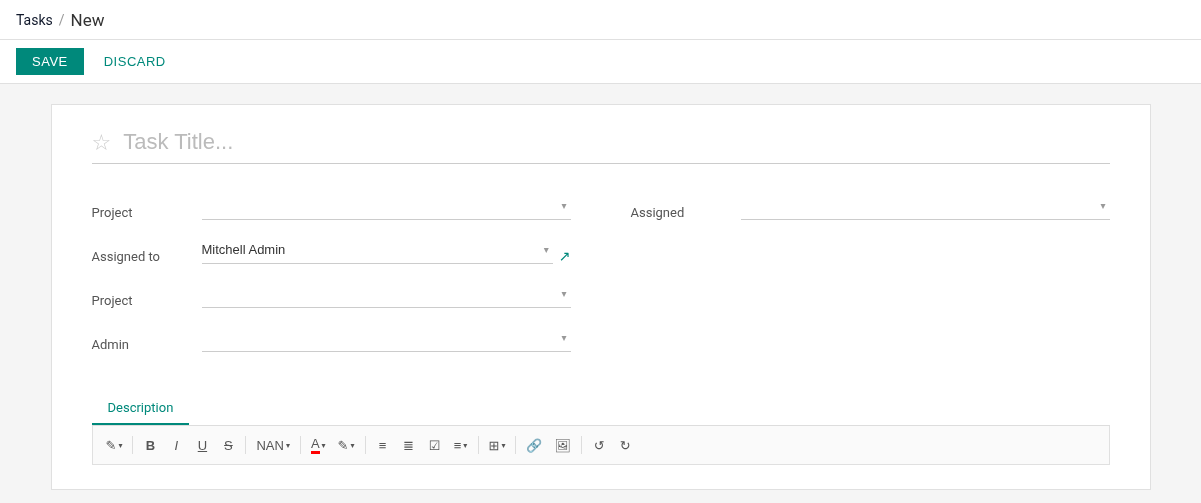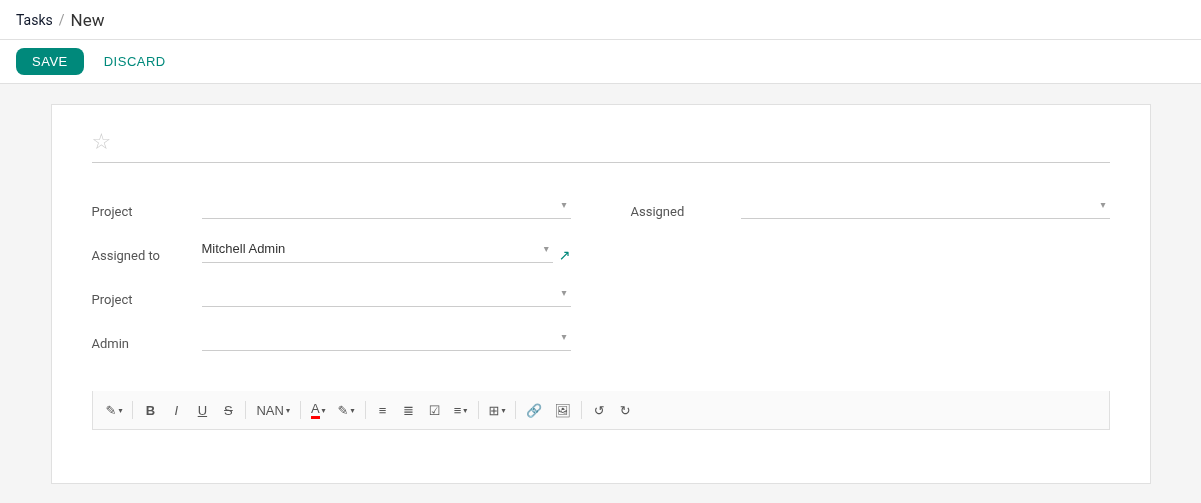--- a/index.html
+++ b/index.html
@@ -41,21 +41,21 @@
       display: flex;
       align-items: center;
       gap: 8px;
       border-bottom: 1px solid #e0e0e0;
     }
     .btn-save {
       background: #00897b;
       color: #fff;
       border: none;
       padding: 6px 16px;
-      border-radius: 8px;
+      border-radius: 0;
       font-size: 13px;
       font-weight: 500;
       cursor: pointer;
       text-transform: uppercase;
       letter-spacing: 0.5px;
     }
     .btn-discard {
       background: transparent;
       color: #00897b;
       border: none;
@@ -238,20 +238,21 @@
 <div class="action-bar">
   <button class="btn-save">SAVE</button>
   <button class="btn-discard">DISCARD</button>
 </div>
 
 <div class="main-content">
   <div class="form-card">
 
     <div class="title-row">
       <span class="star-icon">☆</span>
+      <input class="task-title-input" type="text" placeholder="Task Title..." style="">
     </div>
 
     <div class="form-fields">
 
       <div class="form-left">
 
         <div class="field-row">
           <span class="field-label">Project</span>
           <div class="field-input-wrap">
             <input class="field-input" type="text" style="">
@@ -291,20 +292,23 @@
           <span class="field-label">Assigned</span>
           <div class="field-input-wrap">
             <input class="field-input" type="text" style="">
             <span class="field-dropdown-arrow">▾</span>
           </div>
         </div>
       </div>
     </div>
 
     <div class="description-section">
+      <div class="tabs">
+        <span class="tab">Description</span>
+      </div>
 
       <div class="toolbar">
 
         <button class="toolbar-btn dropdown-btn">
           <span>✎</span>
           <span class="dropdown-arrow">▾</span>
         </button>
 
         <div class="toolbar-separator"></div>
 

